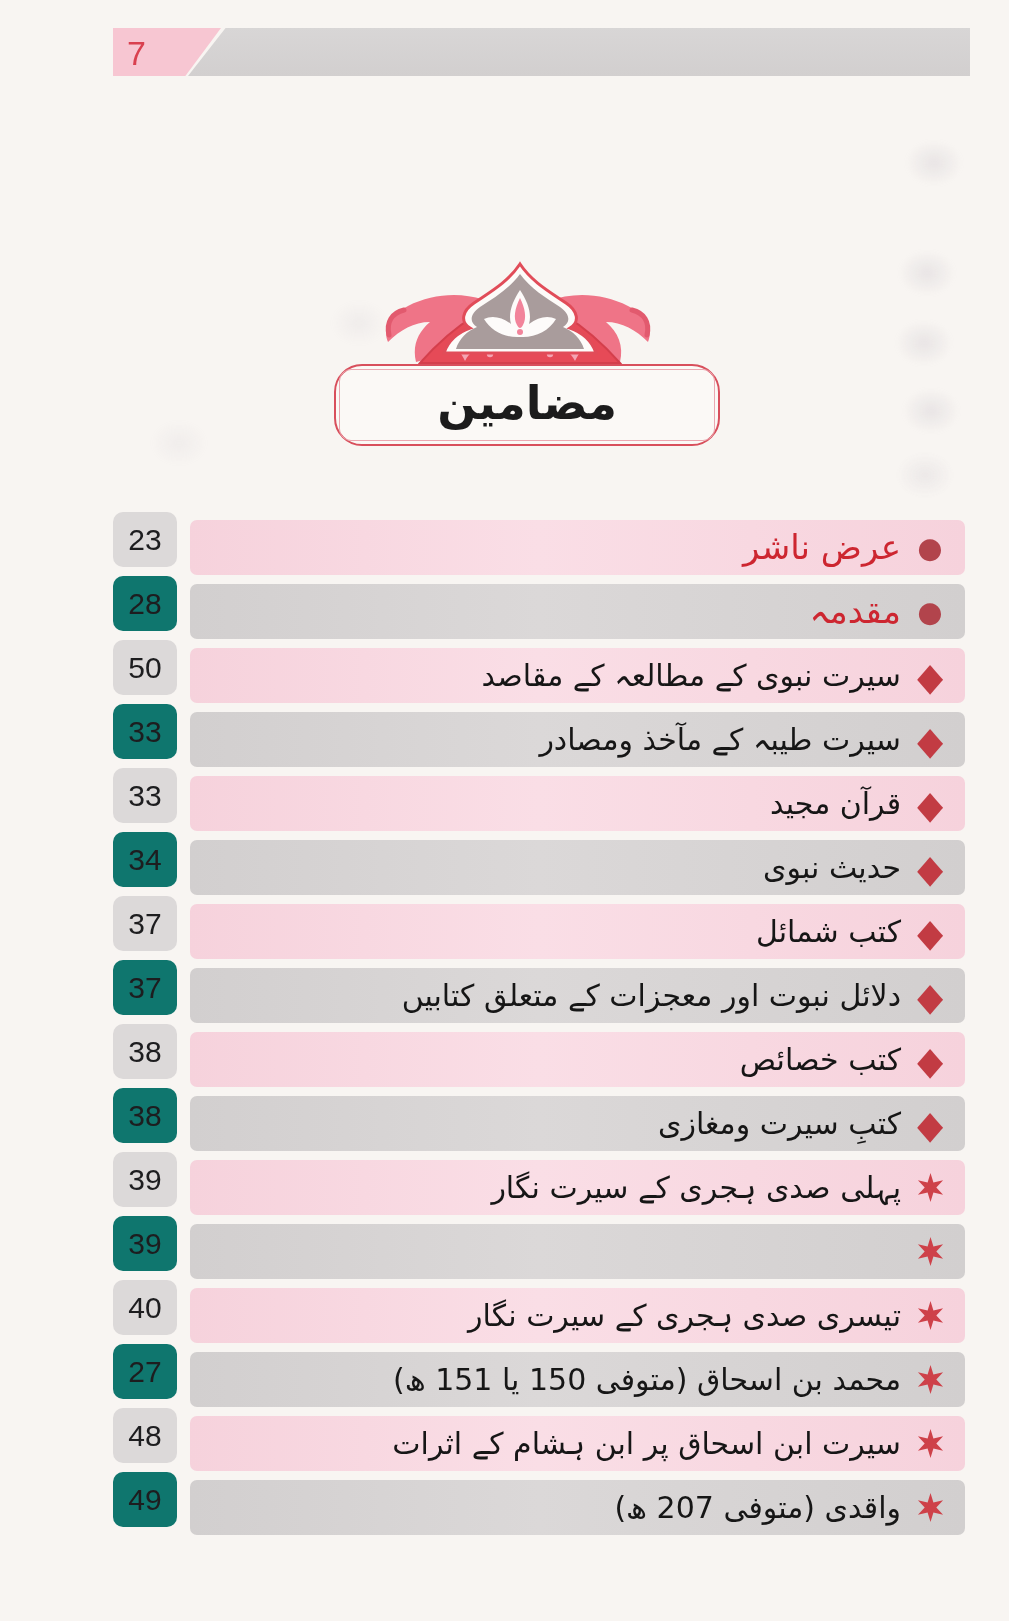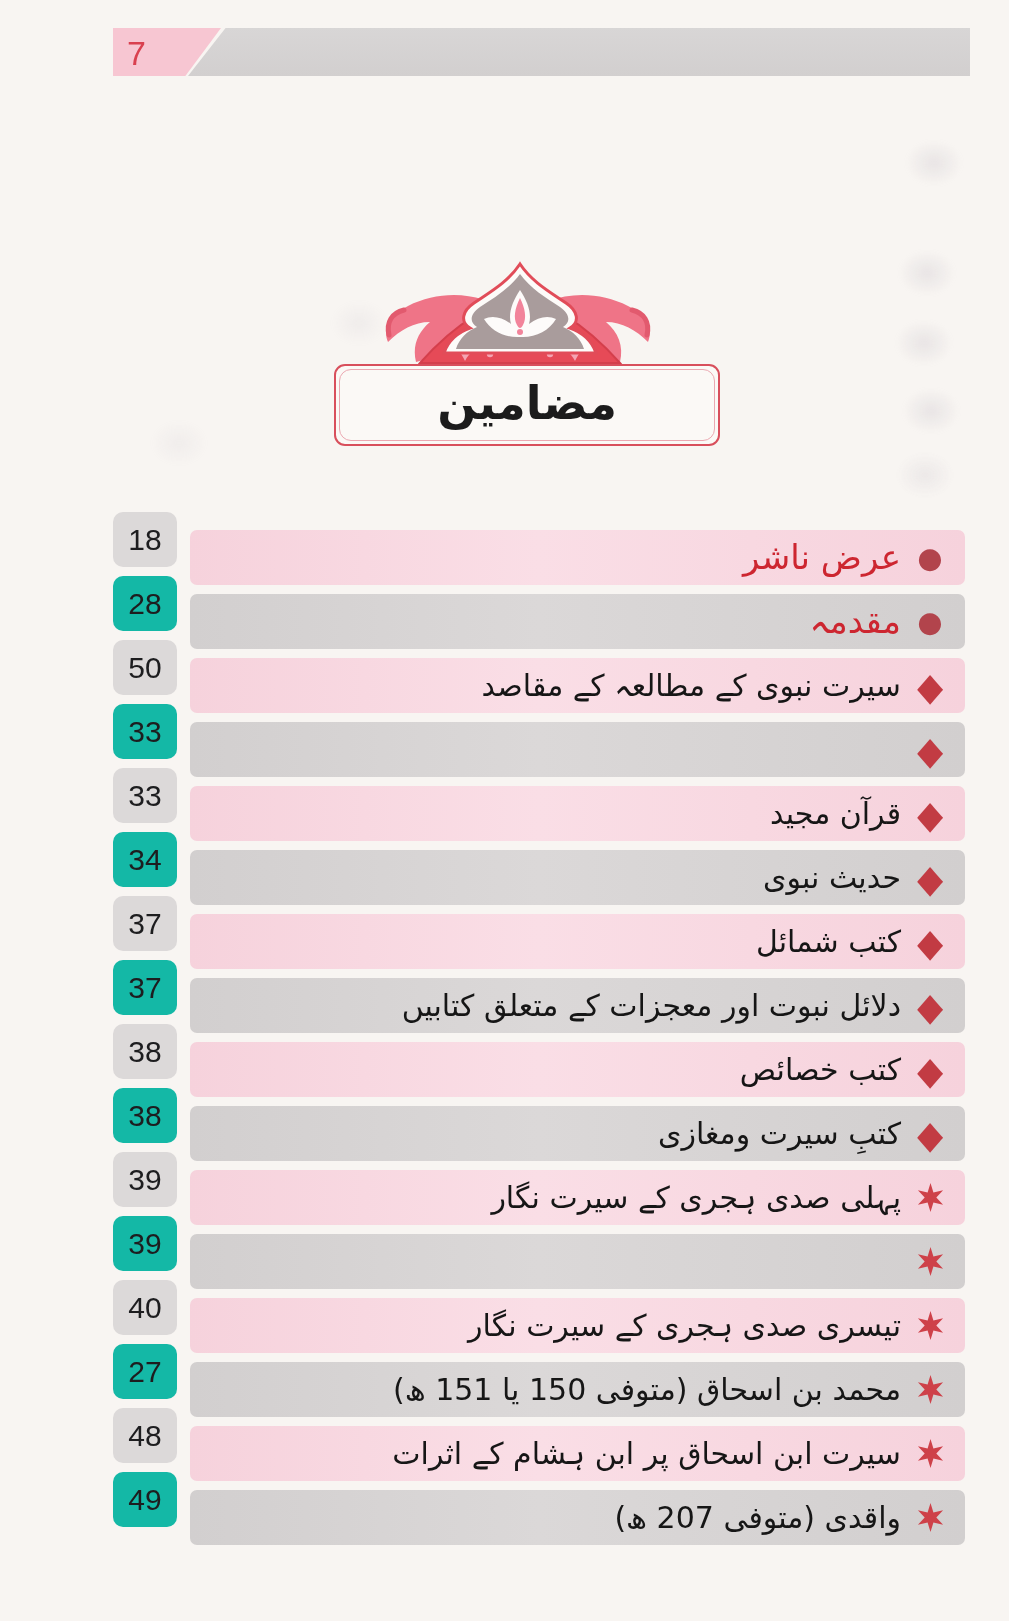--- a/index.html
+++ b/index.html
@@ -23,21 +23,21 @@
   .header-strip{
     position:absolute;left:188px;top:28px;width:782px;height:48px;
     background:linear-gradient(180deg,#d8d6d6,#d2cfcf);
     clip-path:polygon(4.8% 0,100% 0,100% 100%,0 100%);
   }
   
   .ornament{position:absolute;left:320px;top:256px;width:400px;height:122px;z-index:3;}
   .title-box{
     position:absolute;left:334px;top:364px;width:382px;height:78px;
     background:#fbf9f6;
-    border:2px solid #d84f5c;border-radius:11px;
+    border:2px solid #d84f5c;border-radius:28px;
     z-index:2;
   }
   .title-box::before{
     content:"";position:absolute;inset:3px;border:1px solid #eba8b1;border-radius:12px;
     pointer-events:none;
   }
   .title-box .title{
     position:relative;display:block;width:100%;height:100%;
     text-align:center;line-height:74px;
     font-family:"DejaVu Sans",sans-serif;font-weight:bold;
@@ -46,29 +46,29 @@
   
   .toc{position:absolute;left:0;top:512px;width:1009px;}
   .row{position:relative;height:55px;margin-bottom:9px;}
   .numbox{
     position:absolute;left:113px;top:0;width:64px;height:55px;
     border-radius:10px;
     display:flex;align-items:center;justify-content:center;
     font-size:30px;color:#1d1d1f;font-family:"Liberation Sans",sans-serif;
   }
   .bar{
-    position:absolute;left:190px;top:18px;width:775px;height:55px;
+    position:absolute;left:190px;top:8px;width:775px;height:55px;
     border-radius:7px;
     display:flex;align-items:center;justify-content:flex-end;
     padding:0;box-sizing:border-box;
   }
   .bar-pink .bar{background:linear-gradient(90deg,#f6d2dc 0%,#fadee6 45%,#f6d2dc 100%);}
   .bar-gray .bar{background:linear-gradient(90deg,#d2cfcf 0%,#dbd8d8 45%,#d2cfcf 100%);}
   .bar-pink .numbox{background:#dcd9d9;}
-  .bar-gray .numbox{background:#14b8a6;}
+  .bar-gray .numbox{background:#0f766e;}
   .label{
     direction:rtl;unicode-bidi:plaintext;
     font-family:"DejaVu Sans",sans-serif;
     font-size:30px;color:#161616;
     line-height:55px;white-space:nowrap;
   }
   .em-red .label{color:#cd2630;font-size:34px;}
   .bullet{
     width:34px;margin-left:12px;margin-right:18px;
     display:flex;align-items:center;justify-content:center;flex:0 0 auto;
@@ -126,21 +126,21 @@
     </g>
   </svg>
 
   <div class="title-box">
     <span class="title">مضامین</span>
   </div>
 
   <div class="toc">
       <div class="row bar-pink em-red">
     <div class="numbox">
-      <span>18</span>
+      <span>23</span>
     </div>
     <div class="bar">
       <span class="label">عرض ناشر</span>
       <span class="bullet circle">●</span>
     </div>
   </div>
       <div class="row bar-gray em-red">
     <div class="numbox">
       <span>28</span>
     </div>
@@ -156,20 +156,21 @@
     <div class="bar">
       <span class="label">سیرت نبوی کے مطالعہ کے مقاصد</span>
       <span class="bullet diamond">◆</span>
     </div>
   </div>
       <div class="row bar-gray">
     <div class="numbox">
       <span>33</span>
     </div>
     <div class="bar">
+      <span class="label">سیرت طیبہ کے مآخذ ومصادر</span>
       <span class="bullet diamond">◆</span>
     </div>
   </div>
       <div class="row bar-pink">
     <div class="numbox">
       <span>33</span>
     </div>
     <div class="bar">
       <span class="label">قرآن مجید</span>
       <span class="bullet diamond">◆</span>

